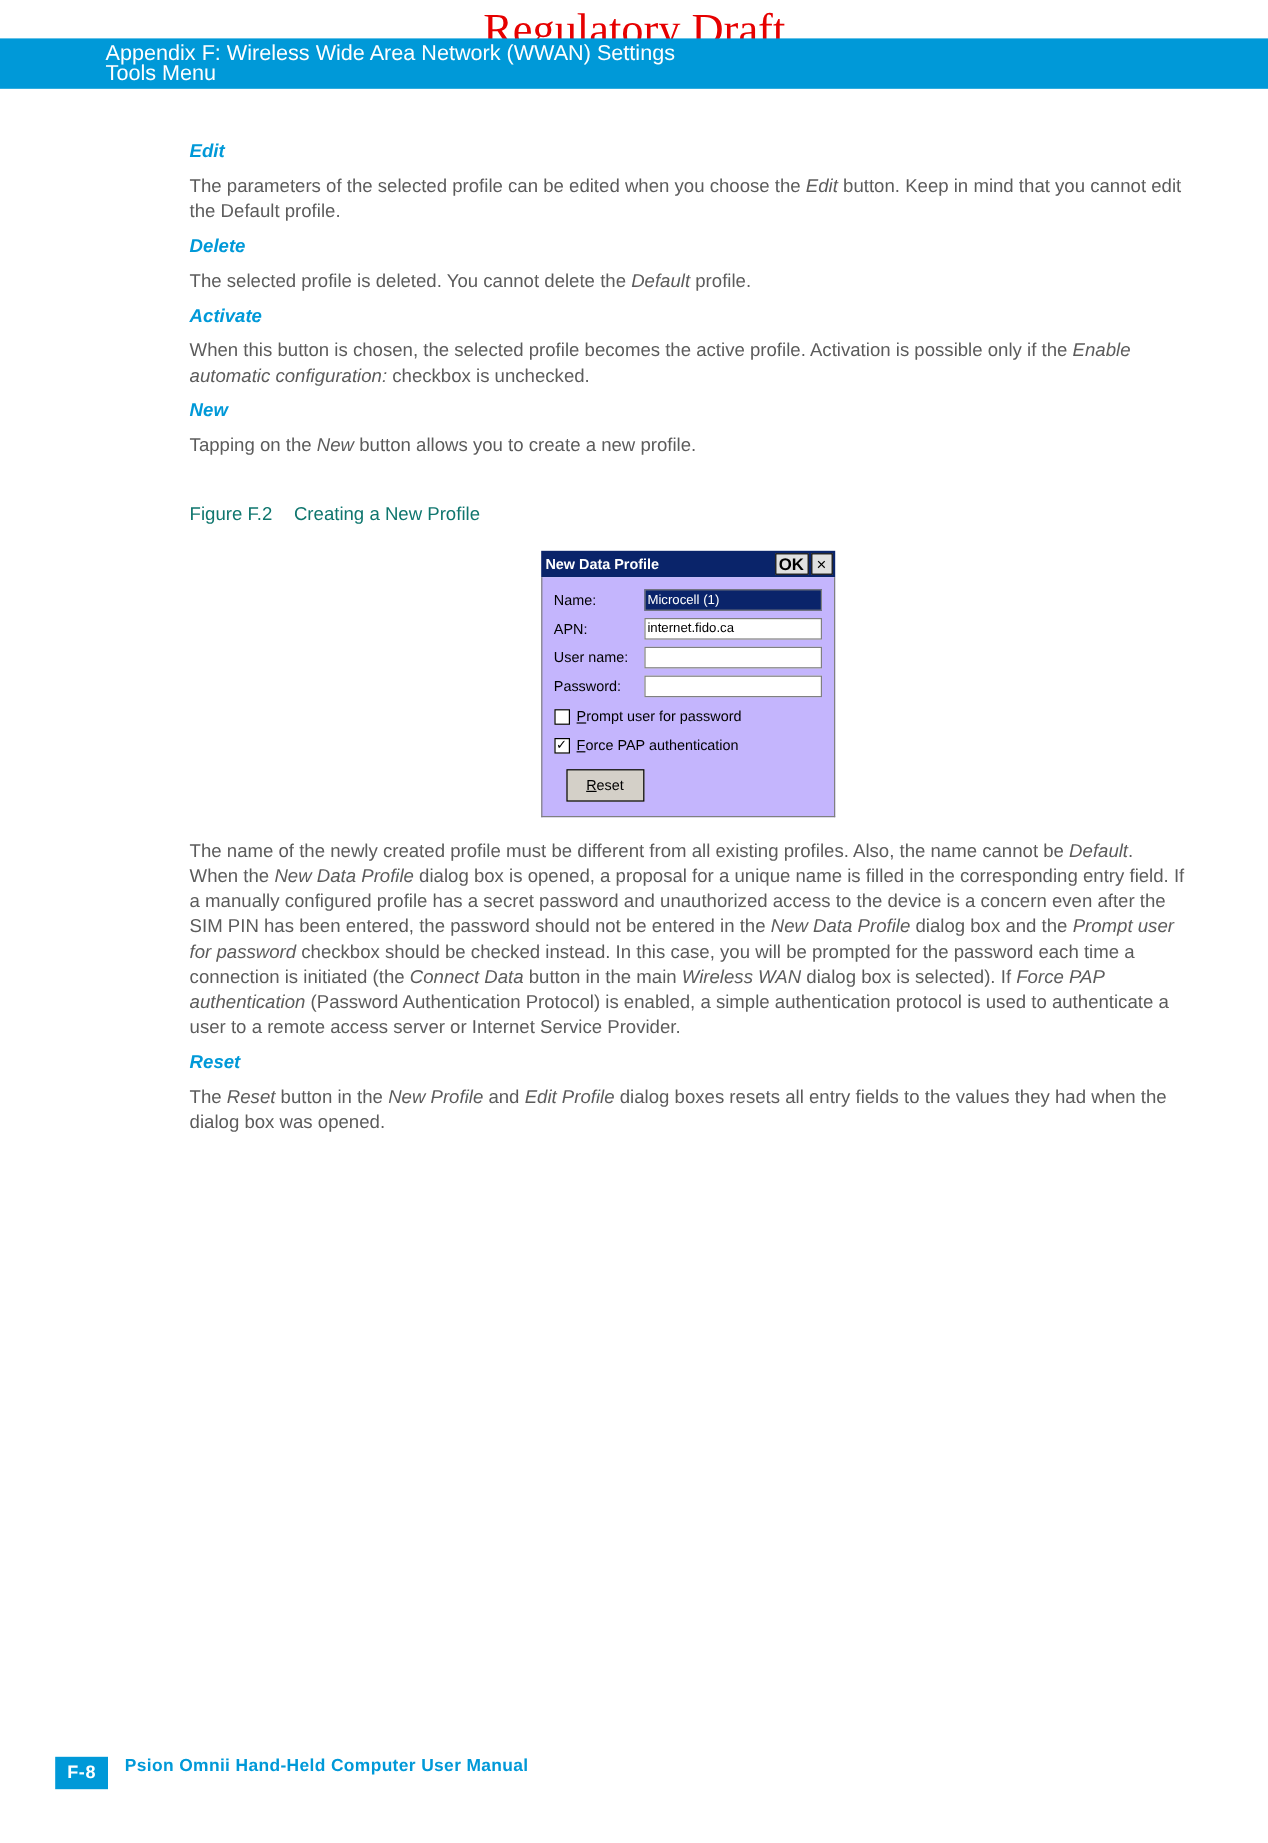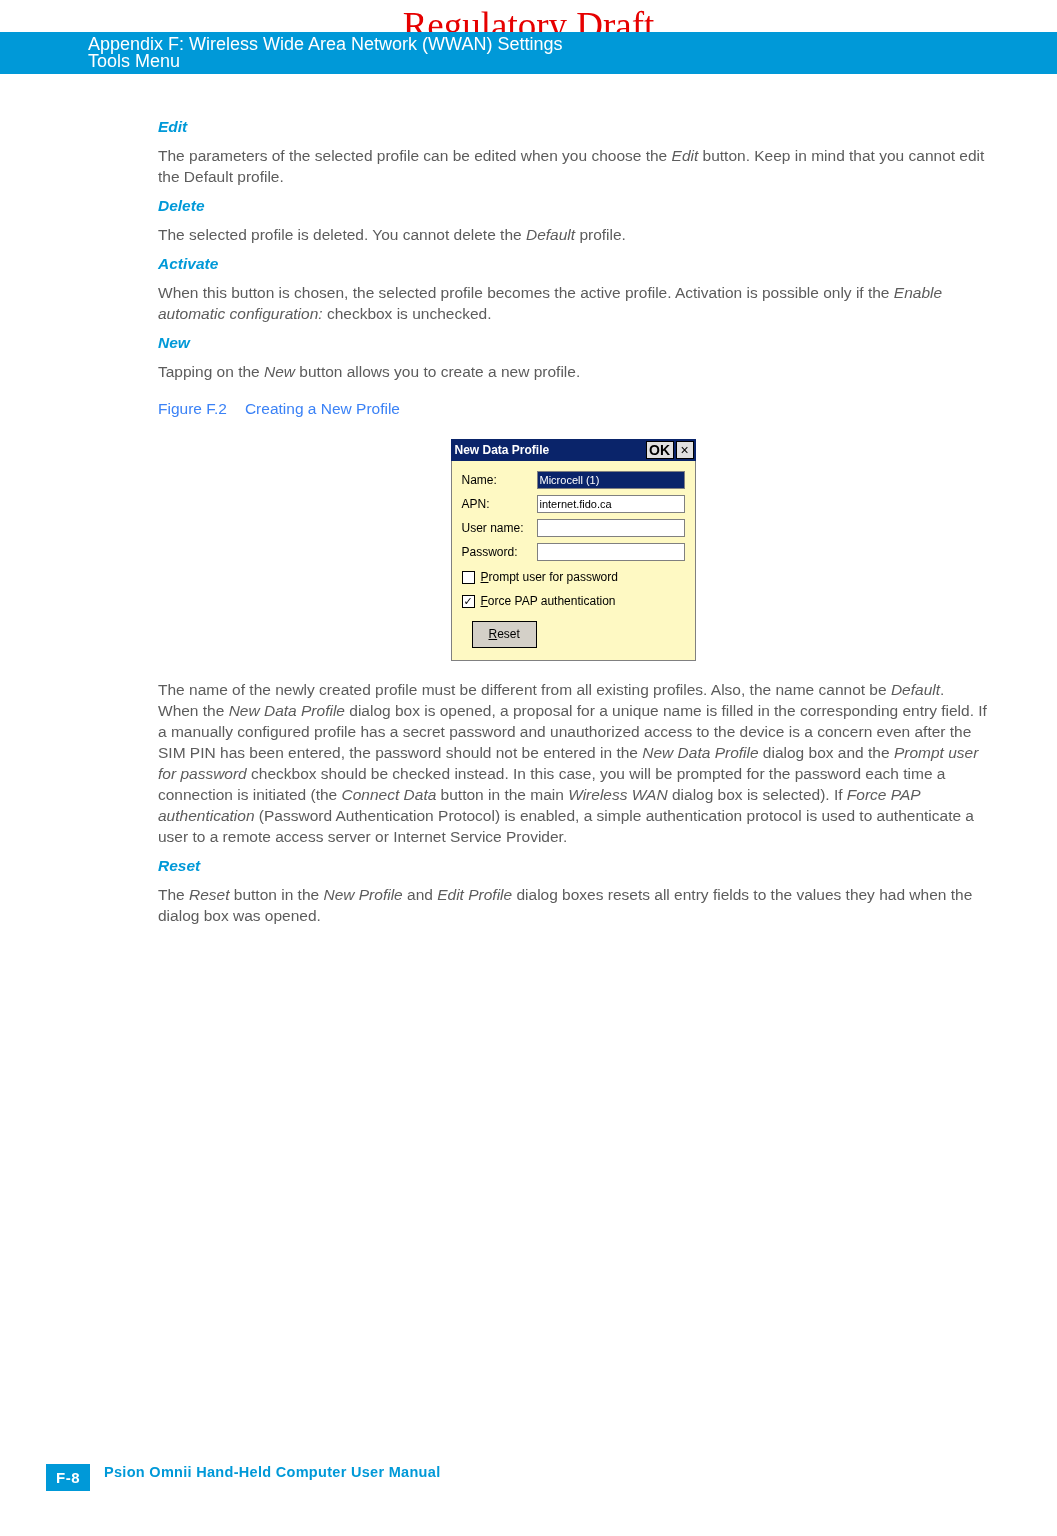--- a/index.html
+++ b/index.html
@@ -45,21 +45,21 @@
   .sec-heading {
     color: #0099d8;
     font-weight: bold;
     font-style: italic;
     font-size: 15.5px;
     margin-top: 8px;
     margin-bottom: 8px;
   }
   .para { margin-bottom: 4px; text-align: left; }
   .ital { font-style: italic; }
-  .fig-caption { color: #3b82f6; font-size: 15.5px; margin-top: 16px; margin-bottom: 20px; }
+  .fig-caption { color: #0f766e; font-size: 15.5px; margin-top: 36px; margin-bottom: 20px; }
   .fig-caption .gap { display:inline-block; width:18px; }
   .dialog-wrap { display:flex; justify-content:center; margin: 10px 0 18px 0; }
   .dialog {
     width: 245px;
     font-family: Tahoma, Arial, sans-serif;
     font-size: 12px;
     color: #000000;
   }
   .dlg-title {
     background: #0a246a;
@@ -79,21 +79,21 @@
     width: 28px;
     font-size: 14px;
     font-weight: bold;
     display: flex;
     align-items: center;
     justify-content: center;
     margin-right: 2px;
   }
   .dlg-btn.close { width: 18px; font-weight: normal; }
   .dlg-body {
-    background: #fef9c3;
+    background: #c4b5fd;
     border: 1px solid #808080;
     border-top: none;
     padding: 8px 10px 12px 10px;
   }
   .row { display:flex; align-items:center; height: 22px; margin-bottom: 2px; }
   .row label { width: 78px; color:#000; }
   .row input[type=text] {
     flex: 1;
     height: 18px;
     border: 1px solid #808080;

